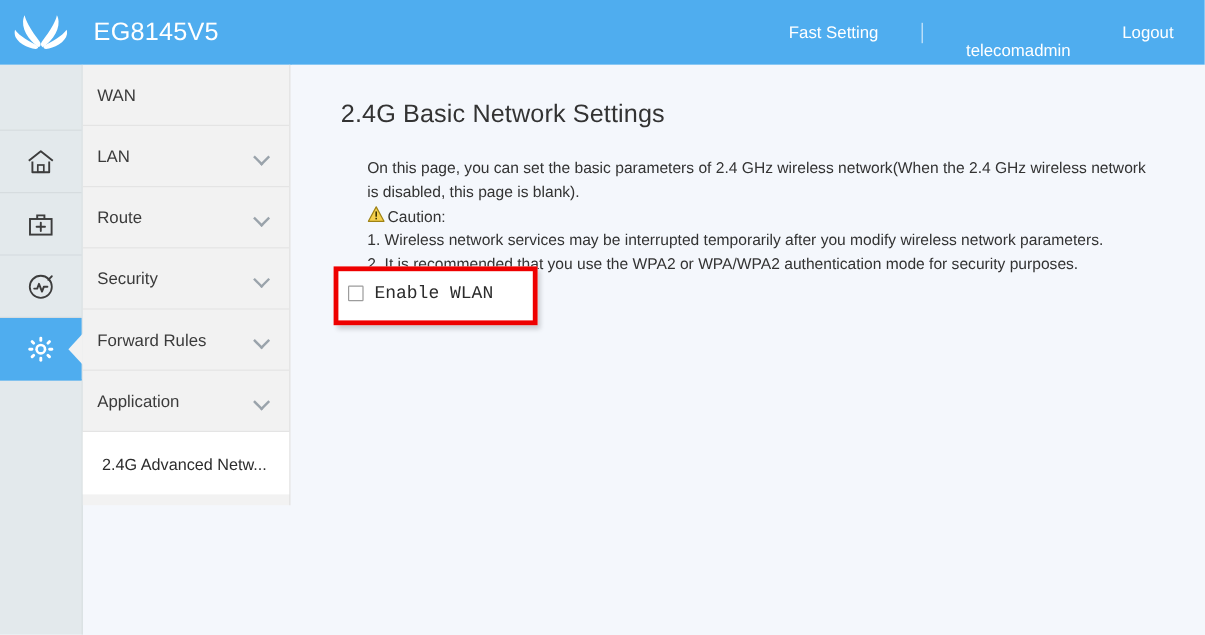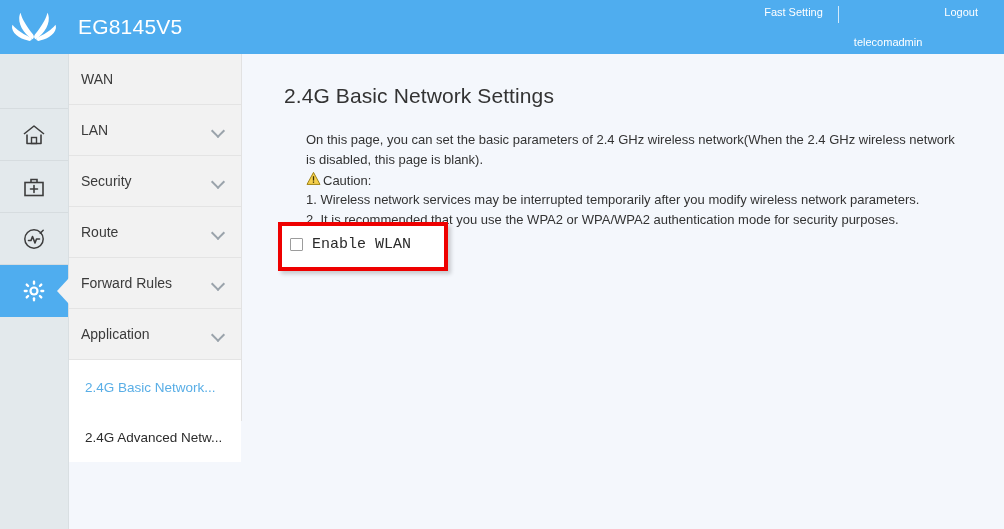--- a/index.html
+++ b/index.html
@@ -39,23 +39,25 @@
   .logo-svg { display: block; }
   .brand-name {
     color: #ffffff;
     font-size: 21px;
     letter-spacing: 0.2px;
     margin-left: 22px;
     font-weight: 400;
   }
   .header-right {
     display: flex;
+    align-items: center;
     padding-right: 16px;
-    font-size: 11px;
+    font-size: 14px;
     color: #ffffff;
+    gap: 21px;
   }
   .header-link {
     color: #ffffff;
     text-decoration: none;
     padding: 0 10px;
     cursor: pointer;
     white-space: nowrap;
   }
   .header-sep {
     width: 1px;
@@ -326,44 +328,41 @@
     <div class="menu-item">
       <span class="label">WAN</span>
     </div>
 
     <div class="menu-item">
       <span class="label">LAN</span>
       <span class="chev"></span>
     </div>
 
     <div class="menu-item">
+      <span class="label">Route</span>
+      <span class="chev"></span>
+    </div>
+
+    <div class="menu-item">
       <span class="label">Security</span>
       <span class="chev"></span>
     </div>
 
     <div class="menu-item">
-      <span class="label">Route</span>
-      <span class="chev"></span>
-    </div>
-
-    <div class="menu-item">
       <span class="label">Forward Rules</span>
       <span class="chev"></span>
     </div>
 
     <div class="menu-item">
       <span class="label">Application</span>
       <span class="chev"></span>
     </div>
 
 
     <div class="submenu">
-      <div class="sub-item active">
-        <span>2.4G Basic Network...</span>
-      </div>
       <div class="sub-item">
         <span>2.4G Advanced Netw...</span>
       </div>
     </div>
   </div>
 
   <div class="content">
     <h1 class="page-title">2.4G Basic Network Settings</h1>
 
     <div class="desc">

